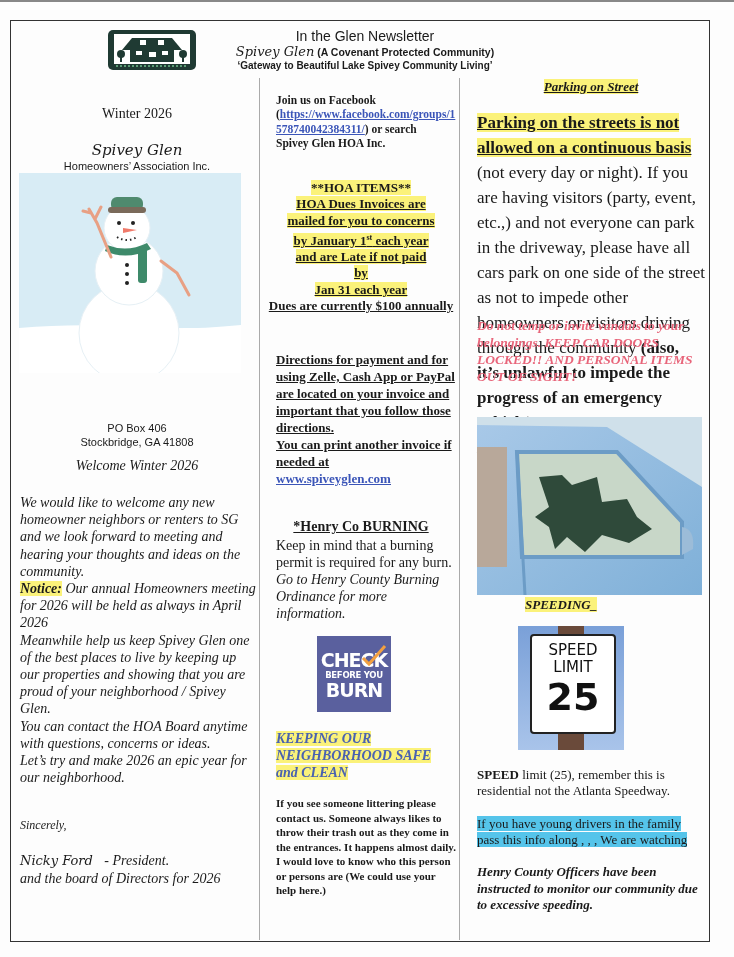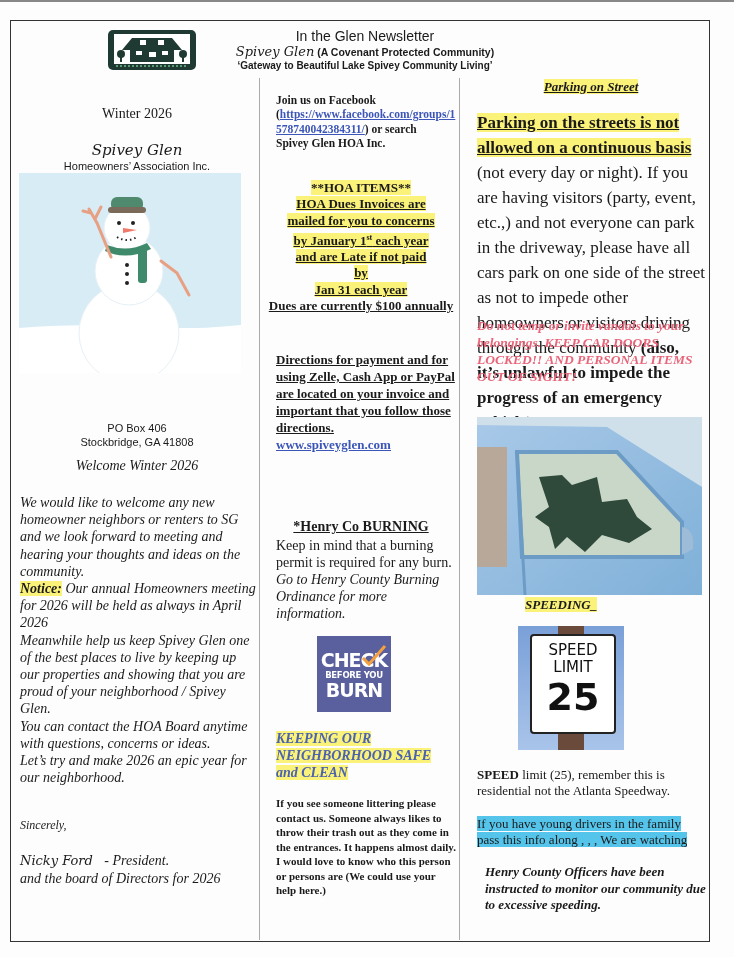--- a/index.html
+++ b/index.html
@@ -58,21 +58,21 @@
   .park-p .b { font-weight:bold; }
   .park-p .i { font-style:italic; }
   .vandal { top:317px; font-weight:bold; font-style:italic; font-size:13.5px; line-height:17px; color:#e8657a; }
   .car { position:absolute; left:477px; top:417px; width:225px; height:178px; }
   .speeding-h { top:597px; left:525px; width:auto; font-weight:bold; font-style:italic; font-size:13px; }
   .speeding-h span { background:#fbf27a; }
   .sign { position:absolute; left:518px; top:626px; width:106px; height:124px; background:linear-gradient(#7aa0d8,#a9c4ea); }
   .speed-p { top:767px; font-size:13px; line-height:16px; }
   .young { top:816px; font-size:13px; line-height:16px; }
   .young span { background:#55c4ea; }
-  .officers { top:864px; font-weight:bold; font-style:italic; font-size:13px; line-height:16.5px;margin-left:8px; }
+  .officers { top:864px; font-weight:bold; font-style:italic; font-size:13px; line-height:16.5px; }
   .abs { position:absolute; }
 </style>
 </head>
 <body>
 
 <div class="topline"></div>
 <div class="frame"></div>
 <div class="divider" style="left:259px"></div>
 <div class="divider" style="left:459px"></div>
 
@@ -157,20 +157,21 @@
   <div><span class="hl u">mailed for you to concerns</span></div>
   <div><span class="hl u"><span>by  January 1</span><sup style="font-size:8px">st</sup><span>  each year</span></span></div>
   <div><span class="hl u">and are Late if not paid</span></div>
   <div><span class="hl u">by</span></div>
   <div><span class="hl u">Jan 31 each year</span></div>
   <div class="u">Dues are currently $100 annually</div>
 </div>
 
 <div class="abs c2 directions">
   <div>Directions for payment and for using Zelle, Cash App or PayPal are located on your invoice and important that you follow those directions.</div>
+  <div>You can print another invoice if needed at</div>
   <a class="lnk" href="#">www.spiveyglen.com</a>
 </div>
 
 <div class="abs burn-h">*Henry Co BURNING</div>
 <div class="abs c2 burn-p"><span>Keep in mind that a burning permit is required for any burn.  </span><i>Go to Henry County Burning Ordinance for more information.</i></div>
 
 <div class="cbyb">
   <div class="a">CHECK</div>
   <div class="b">BEFORE YOU</div>
   <div class="c">BURN</div>

